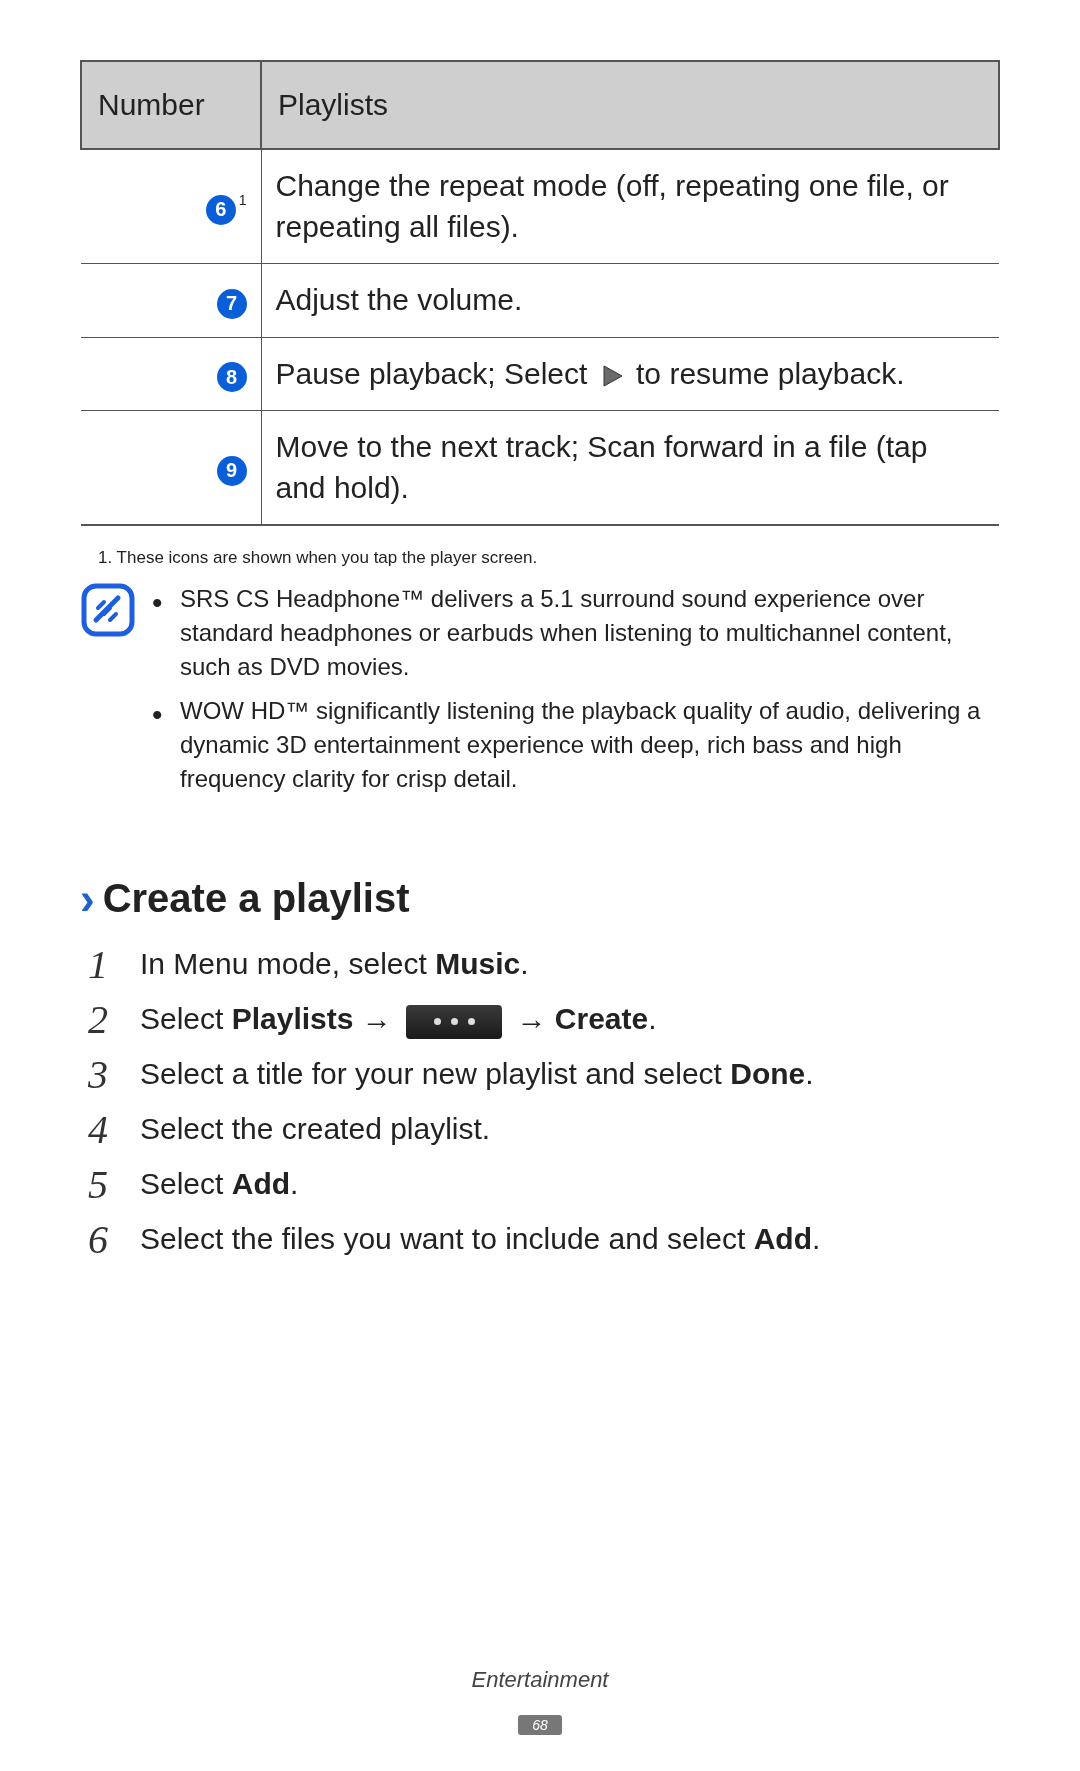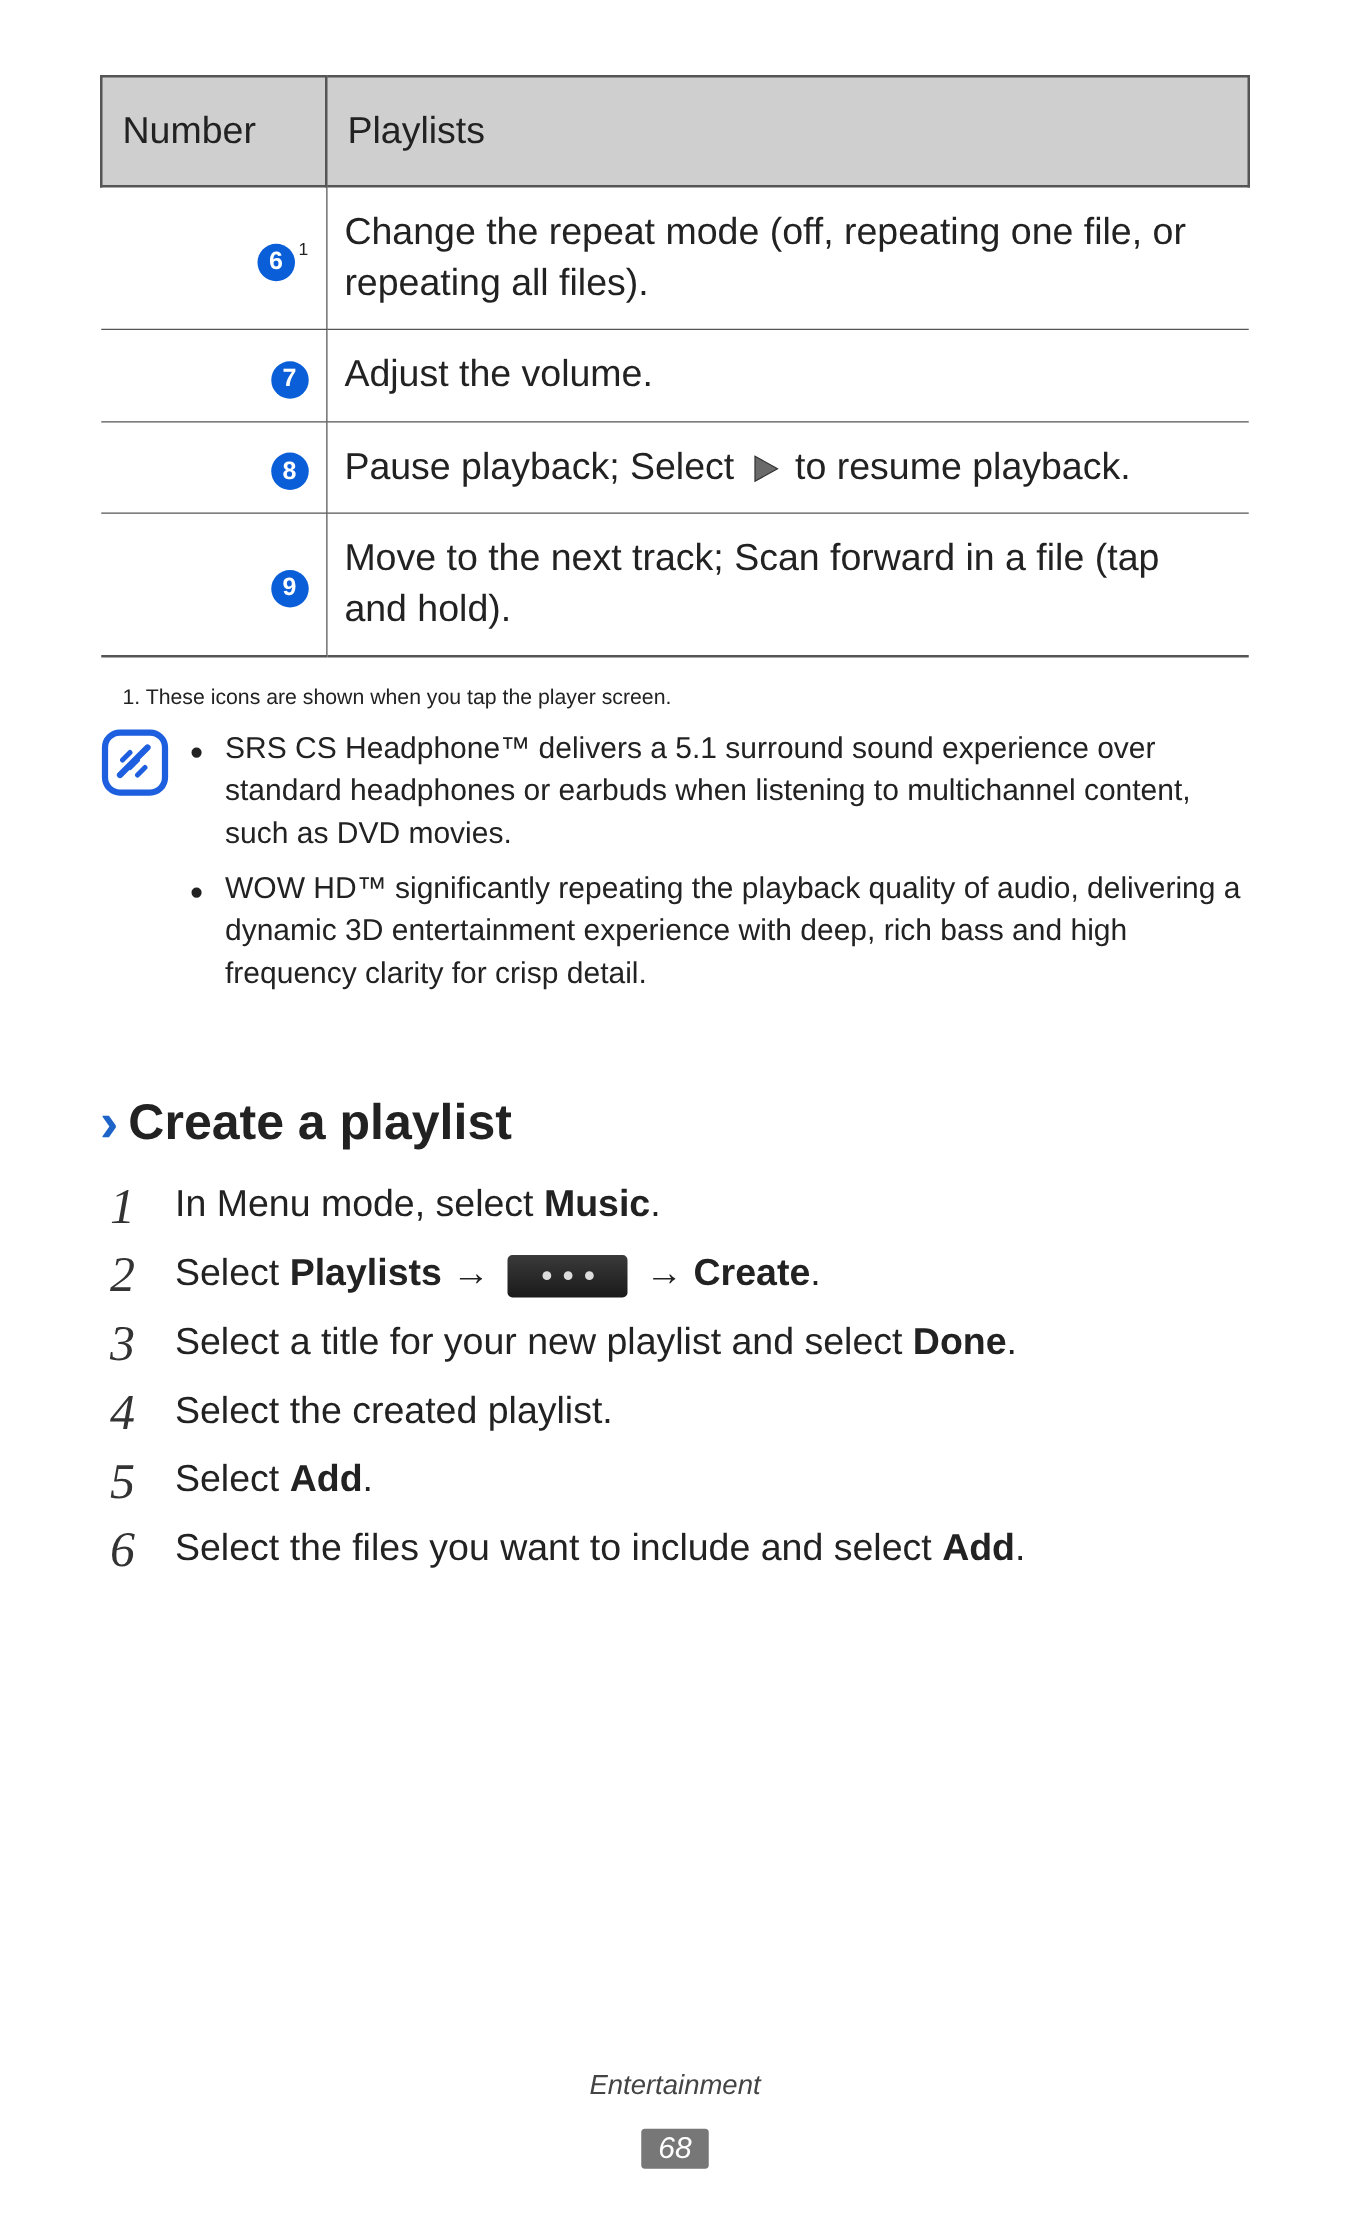--- a/index.html
+++ b/index.html
@@ -36,21 +36,21 @@
   ol.steps { list-style: none; counter-reset: step; font-size: 30px; }
   ol.steps li { position: relative; padding-left: 60px; margin: 10px 0; line-height: 1.5; }
   ol.steps li .stepnum { position: absolute; left: 8px; top: -6px; font-family: Georgia, "Times New Roman", serif; font-style: italic; font-size: 40px; color: #333; }
   b { font-weight: 700; }
 
   .menu-chip { display: inline-flex; align-items: center; justify-content: center; width: 96px; height: 34px; background: linear-gradient(#3a3a3a,#1a1a1a); border-radius: 4px; vertical-align: middle; margin: 0 6px; }
   .menu-chip .dot { width: 7px; height: 7px; border-radius: 50%; background: #ddd; margin: 0 5px; }
 
   .footer { position: absolute; left: 0; right: 0; bottom: 36px; text-align: center; }
   .footer-cat { font-style: italic; font-size: 22px; color: #444; margin-bottom: 22px; }
-  .footer-page { display: inline-block; background: #777; color: #fff; font-size: 24px; font-style: italic; padding: 2px 14px; border-radius: 3px; }
+  .footer-page { display: inline-block; background: #777; color: #fff; font-size: 14px; font-style: italic; padding: 2px 14px; border-radius: 3px; }
 </style>
 </head>
 <body>
 
 <div class="page">
 
   <table class="func">
     <thead>
       <tr>
         <th class="col-num">Number</th>
@@ -98,21 +98,21 @@
   <div class="note-block">
     <div class="note-icon">
       <svg viewBox="0 0 56 56">
         <rect x="4" y="4" width="48" height="48" rx="12" fill="none" stroke="#1e5fe0" stroke-width="5"></rect>
         <path d="M16 38 L38 16" stroke="#1e5fe0" stroke-width="5" stroke-linecap="round"></path>
         <path d="M18 26 L24 20 M24 32 L30 26 M30 38 L36 32" stroke="#1e5fe0" stroke-width="4" stroke-linecap="round"></path>
       </svg>
     </div>
     <ul class="note-list">
       <li>SRS CS Headphone™ delivers a 5.1 surround sound experience over standard headphones or earbuds when listening to multichannel content, such as DVD movies.</li>
-      <li>WOW HD™ significantly repeating the playback quality of audio, delivering a dynamic 3D entertainment experience with deep, rich bass and high frequency clarity for crisp detail.</li>
+      <li>WOW HD™ significantly listening the playback quality of audio, delivering a dynamic 3D entertainment experience with deep, rich bass and high frequency clarity for crisp detail.</li>
     </ul>
   </div>
 
   <div class="section">
     <div class="section-title">
       <span class="chevron">›</span>
       <span>Create a playlist</span>
     </div>
     <ol class="steps">
       <li>

